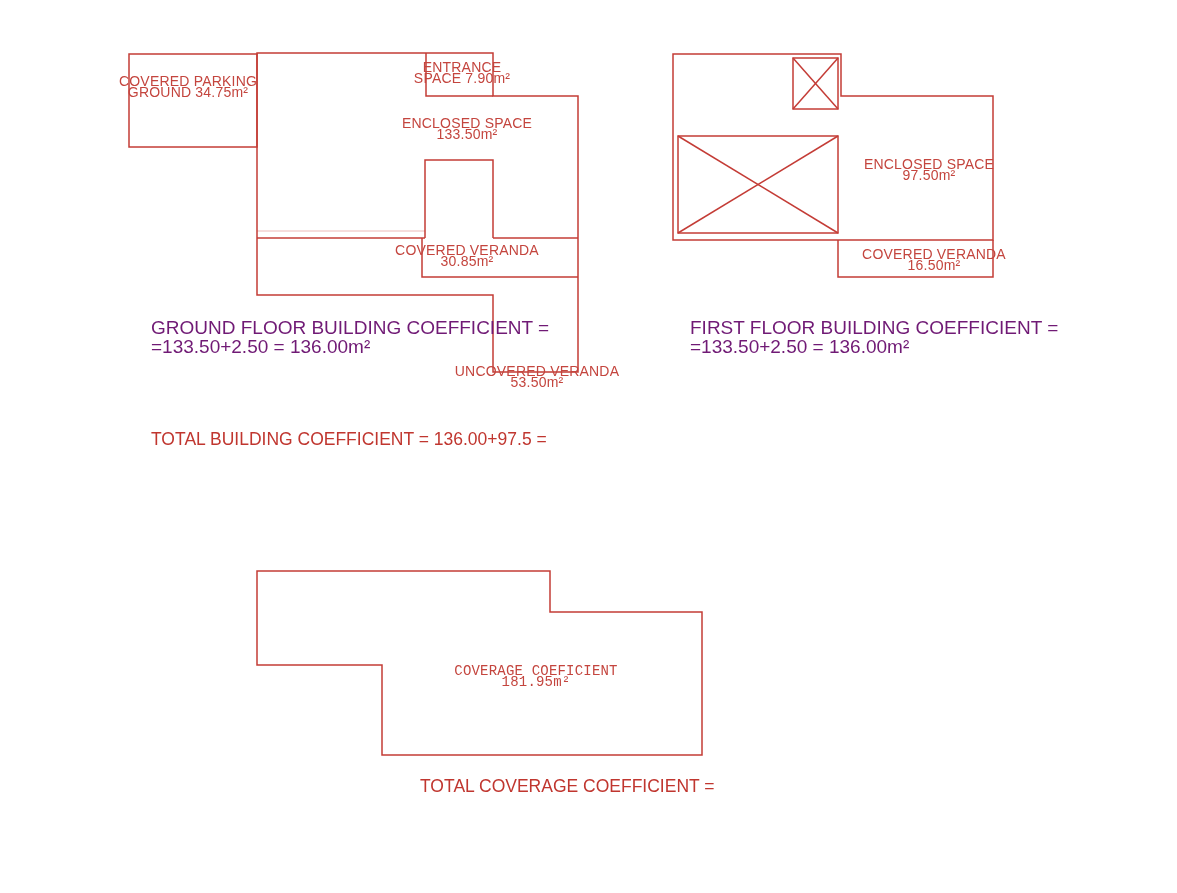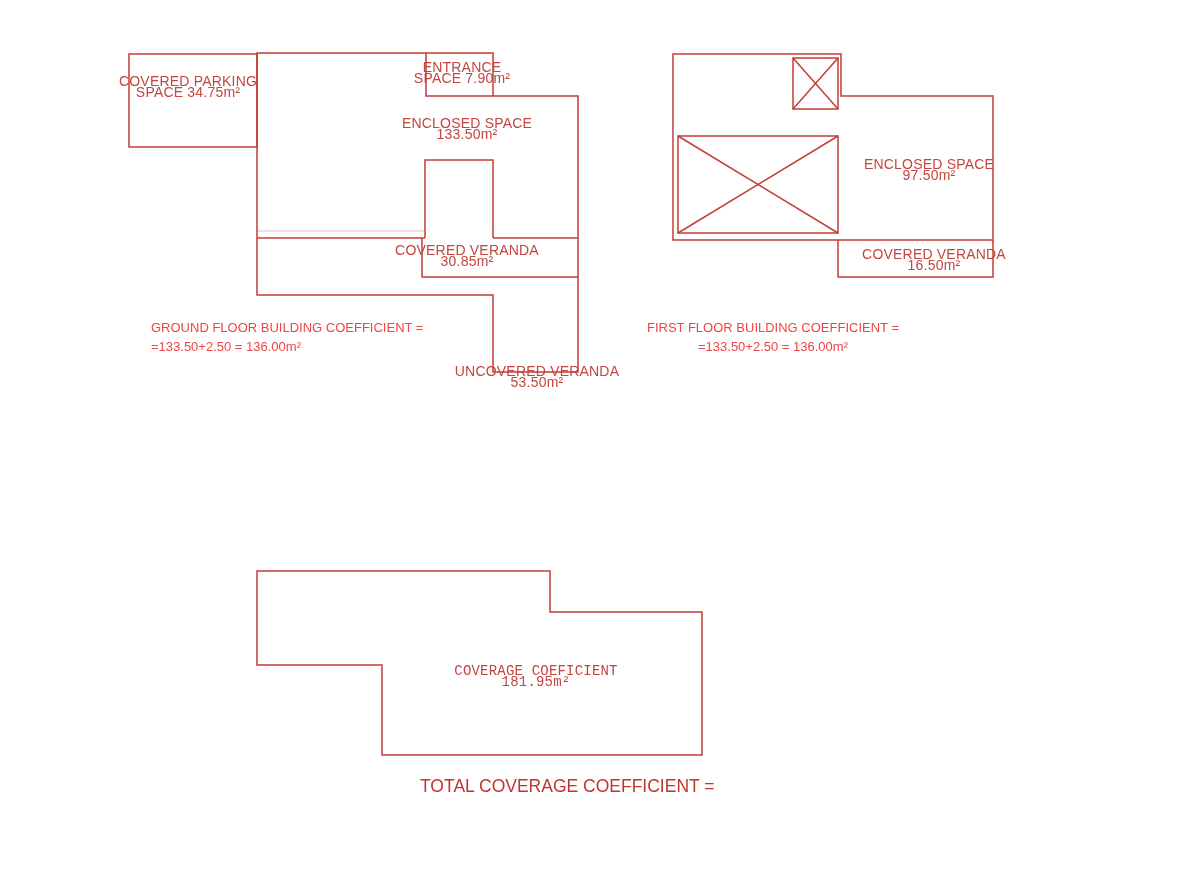--- a/index.html
+++ b/index.html
@@ -27,23 +27,23 @@
     transform: translate(-50%, -50%);
     text-align: center;
     font-size: 14px;
     line-height: 10.5px;
     letter-spacing: 0.2px;
     color: #c4453e;
     white-space: nowrap;
   }
   .caption {
     position: absolute;
-    font-size: 13px;
+    font-size: 19px;
     line-height: 19px;
-    color: #ef4444;
+    color: #701a75;
     white-space: nowrap;
   }
   .total-caption {
     position: absolute;
     font-size: 17.5px;
     line-height: 24px;
     color: #c0362f;
     white-space: nowrap;
   }
 </style>
@@ -89,21 +89,21 @@
       <path d="M838,240 L838,277 L993,277 L993,240"></path>
     </g>
 
     <g>
       <polygon points="257,571 550,571 550,612 702,612 702,755 382,755 382,665 257,665"></polygon>
     </g>
   </svg>
 
   <div class="area-label" style="left:188px; top:86px;">
     <div>COVERED PARKING</div>
-    <div>SPACE 34.75m²</div>
+    <div>GROUND 34.75m²</div>
   </div>
 
   <div class="area-label" style="left:462px; top:72px;">
     <div>ENTRANCE</div>
     <div>SPACE 7.90m²</div>
   </div>
 
   <div class="area-label" style="left:467px; top:128px;">
     <div>ENCLOSED SPACE</div>
     <div>133.50m²</div>
@@ -132,25 +132,26 @@
   <div class="area-label" style="left:536px; top:676px;font-family:Liberation Mono, monospace;">
     <div>COVERAGE COEFICIENT</div>
     <div>181.95m²</div>
   </div>
 
   <div class="caption" style="left:151px; top:318px;">
     <div>GROUND FLOOR BUILDING COEFFICIENT =</div>
     <div>=133.50+2.50 = 136.00m²</div>
   </div>
 
-  <div class="caption" style="left:647px; top:318px;text-align:center;">
+  <div class="caption" style="left:690px; top:318px;">
     <div>FIRST FLOOR BUILDING COEFFICIENT =</div>
     <div>=133.50+2.50 = 136.00m²</div>
   </div>
 
   <div class="total-caption" style="left:151px; top:427px;">
+    <div>TOTAL BUILDING COEFFICIENT = 136.00+97.5 =</div>
   </div>
 
   <div class="total-caption" style="left:392px; top:774px;margin-left:28px;">
     <div>TOTAL COVERAGE COEFFICIENT =</div>
   </div>
 
 </div>
 
 </body></html>

